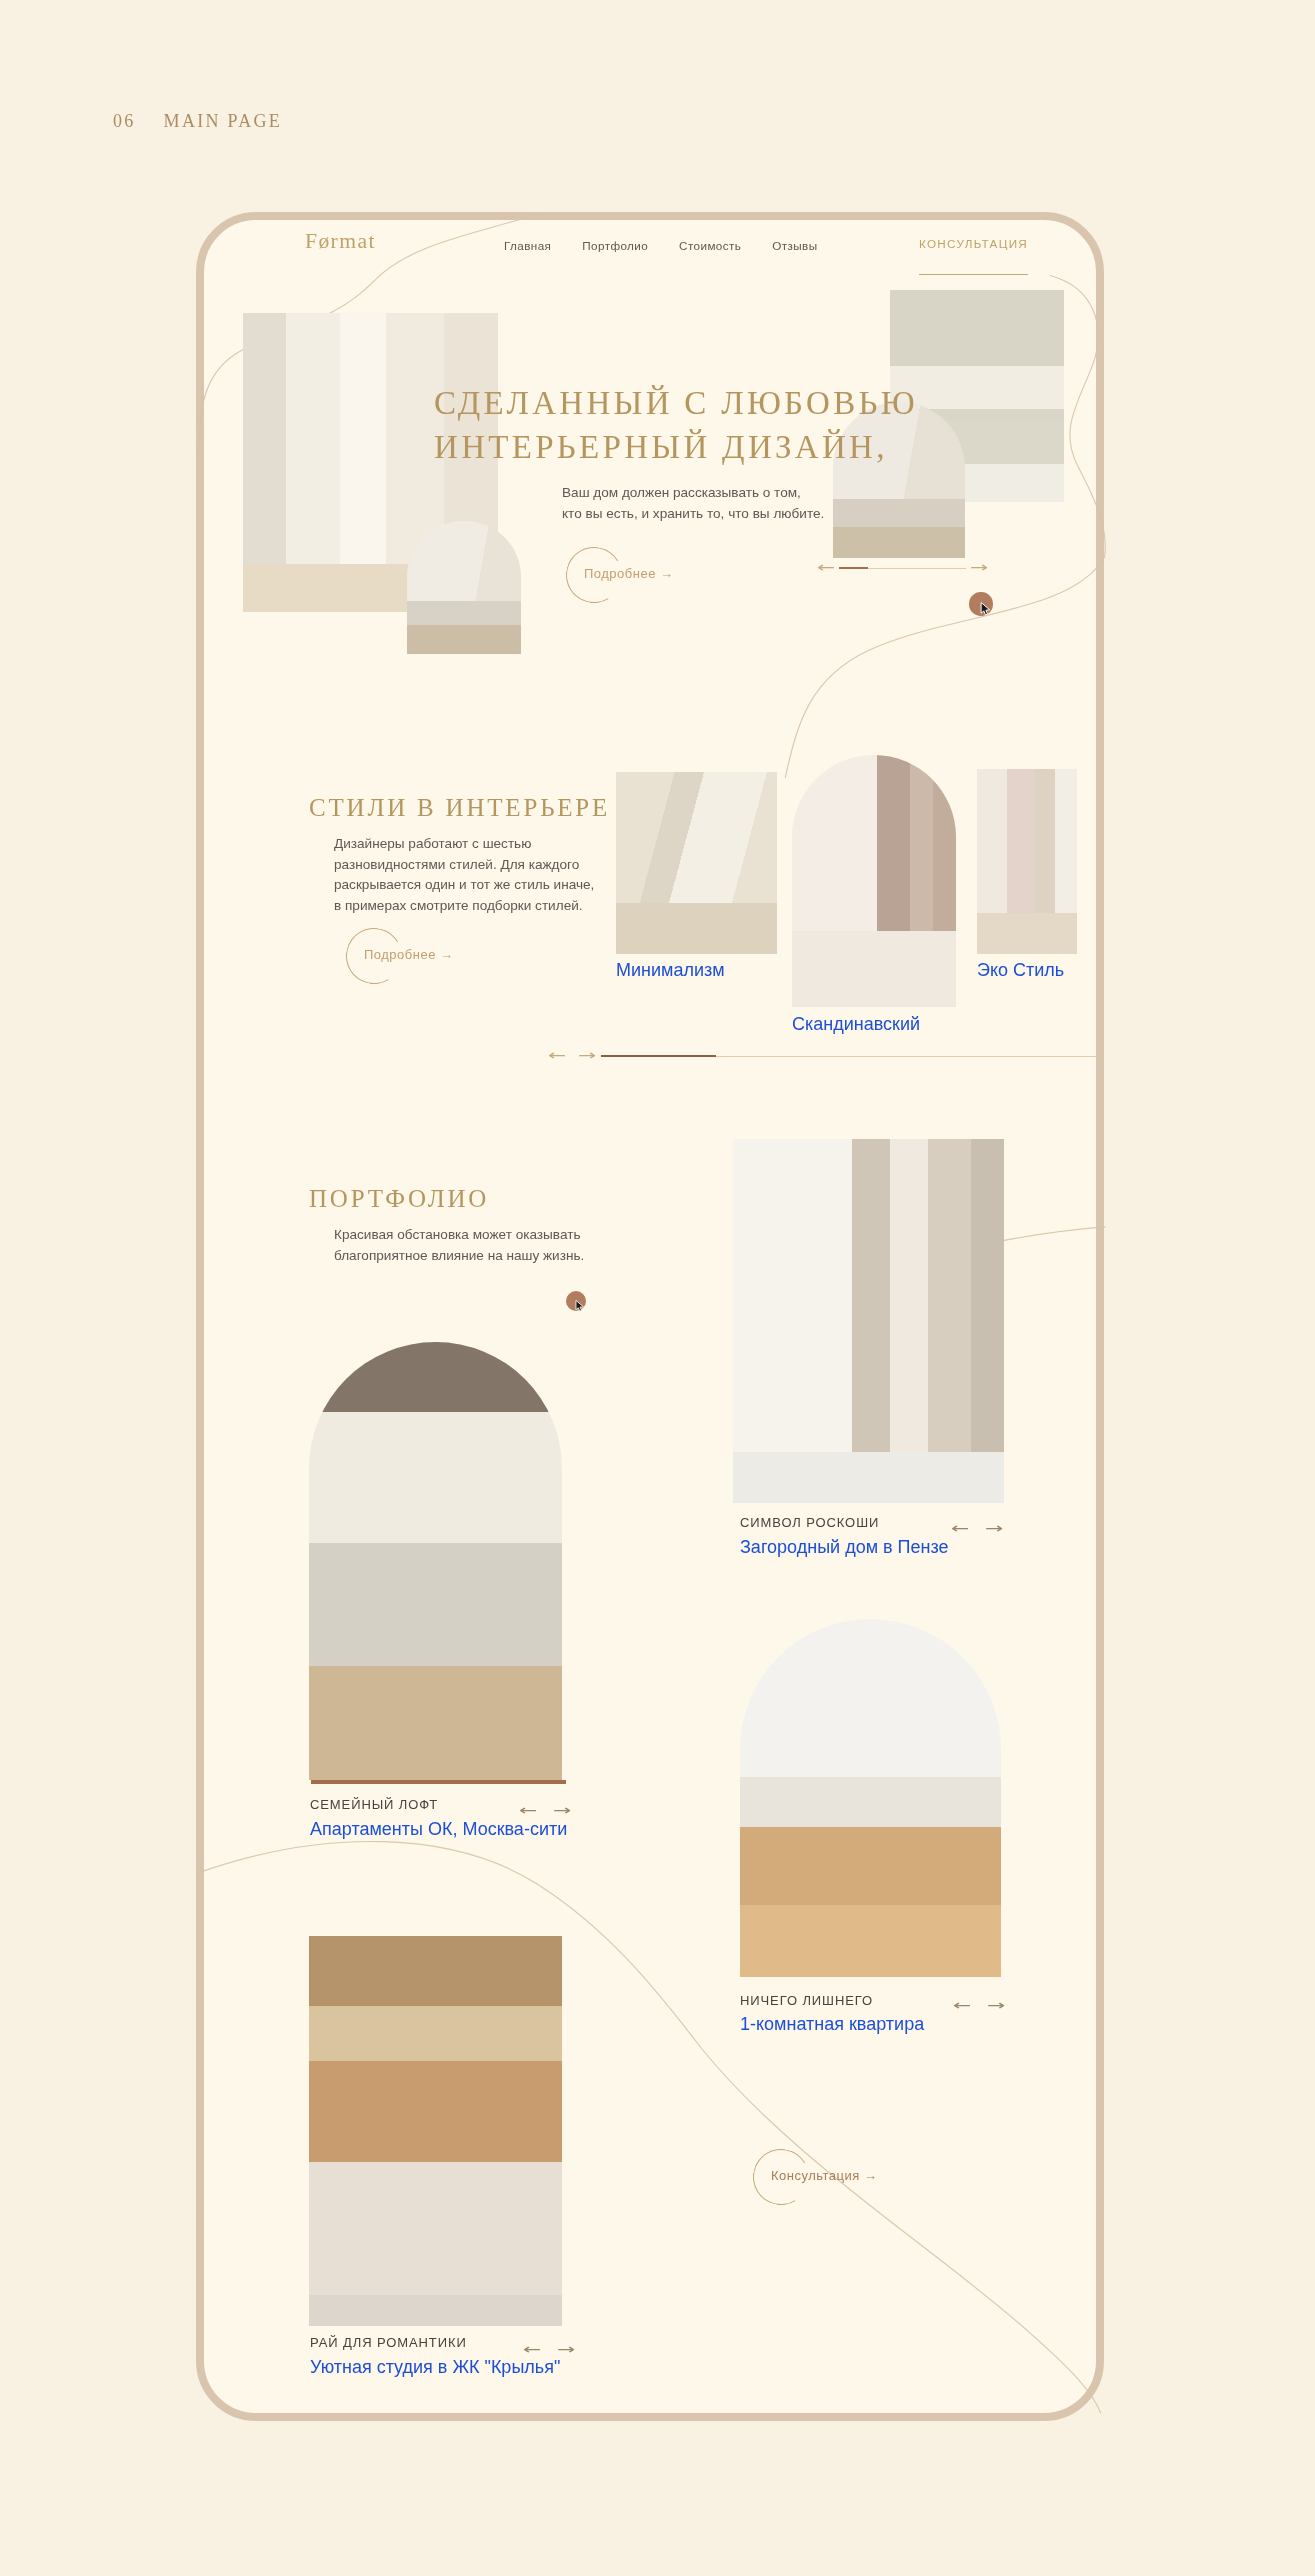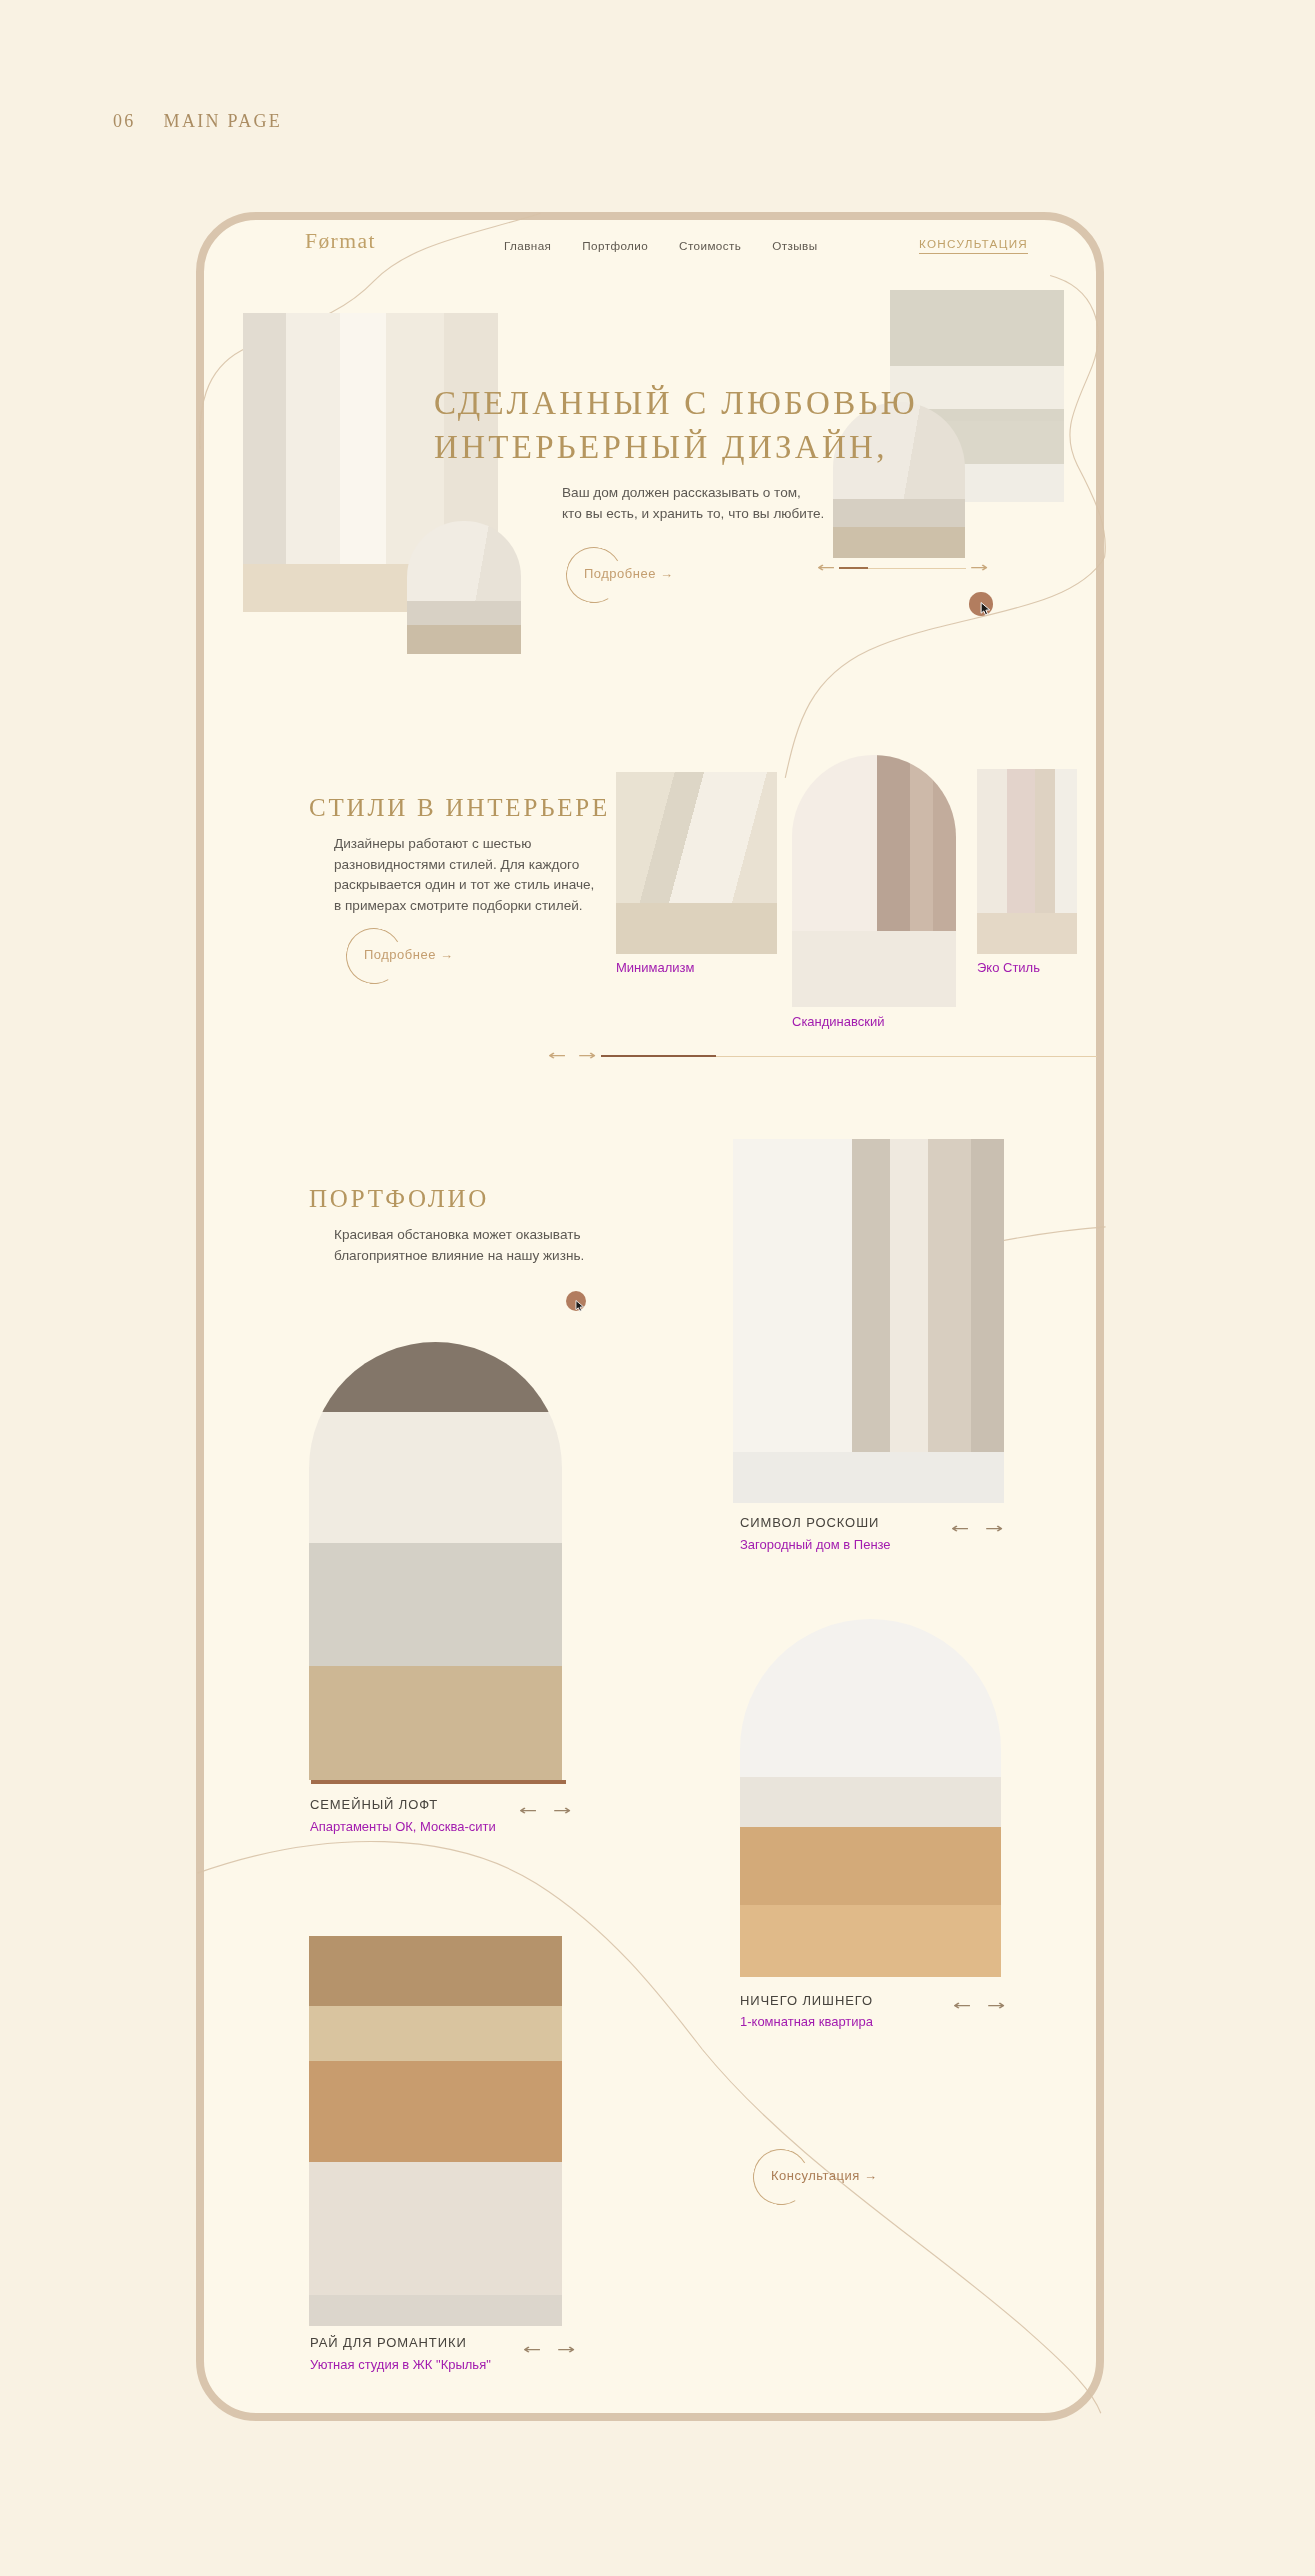--- a/index.html
+++ b/index.html
@@ -23,21 +23,21 @@
 
   
   .deco{left:0;top:0;z-index:1;pointer-events:none;}
 
   
   .logo{left:305px;top:214px;font-family:"Liberation Serif", serif;
     font-size:21.6px;letter-spacing:1.4px;color:#c0a169;z-index:4;}
   .nav{left:504px;top:224px;display:flex;gap:31px;z-index:4;}
   .nav a{font-size:11.7px;letter-spacing:0.4px;color:#5e584f;text-decoration:none;}
   .cta{left:919px;top:222px;font-size:11.7px;letter-spacing:1.3px;color:#c0a169;
-    text-decoration:none;border-bottom:0.9px solid #c8a877;padding-bottom:3px;z-index:4;}
+    text-decoration:none;border-bottom:0.9px solid #c8a877;padding-bottom:24px;z-index:4;}
 
   
   .ph{z-index:2;}
   .arch{z-index:3;}
   .ph-vanity{background:
     linear-gradient(to top, #e7dbc6 0 16%, rgba(0,0,0,0) 16%),
     linear-gradient(90deg,#e2dcd1 0 17%,#f3eee4 17% 38%,#faf6ee 38% 56%,#f1ebdf 56% 79%,#eae3d6 79%);}
   .ph-arch1{background:
     linear-gradient(to top,#cbbda6 0 22%,#d8d1c5 22% 40%,rgba(0,0,0,0) 40%),
     linear-gradient(100deg,#f1ece3 0 60%,#e8e2d7 60%);}
@@ -82,21 +82,21 @@
   
   .arrow{display:inline-block;transform:scaleX(1.55);transform-origin:left center;
     font-family:"DejaVu Sans", sans-serif;font-size:14px;color:#c9a87c;text-decoration:none;z-index:4;}
   .arrow.grey{color:#9b8469;}
   .track{height:0.9px;background:#e5cfab;z-index:3;}
   .track-fill{height:1.9px;background:#a1714b;z-index:4;}
   .track-fill.dark{background:#8f5f42;}
 
   
   .cap-title{font-size:13px;letter-spacing:0.9px;color:#47433d;z-index:4;}
-  .cap-sub{font-size:13px;color:#a21caf;z-index:4;}
+  .cap-sub{font-size:18px;color:#1d4ed8;z-index:4;}
   .pair{display:flex;gap:22.5px;z-index:5;}
 
   
   .badge{border-radius:50%;background:#b27d5f;z-index:6;}
   .cursor-svg{z-index:7;}
 </style>
 </head>
 <body>
 
 <div class="page">

